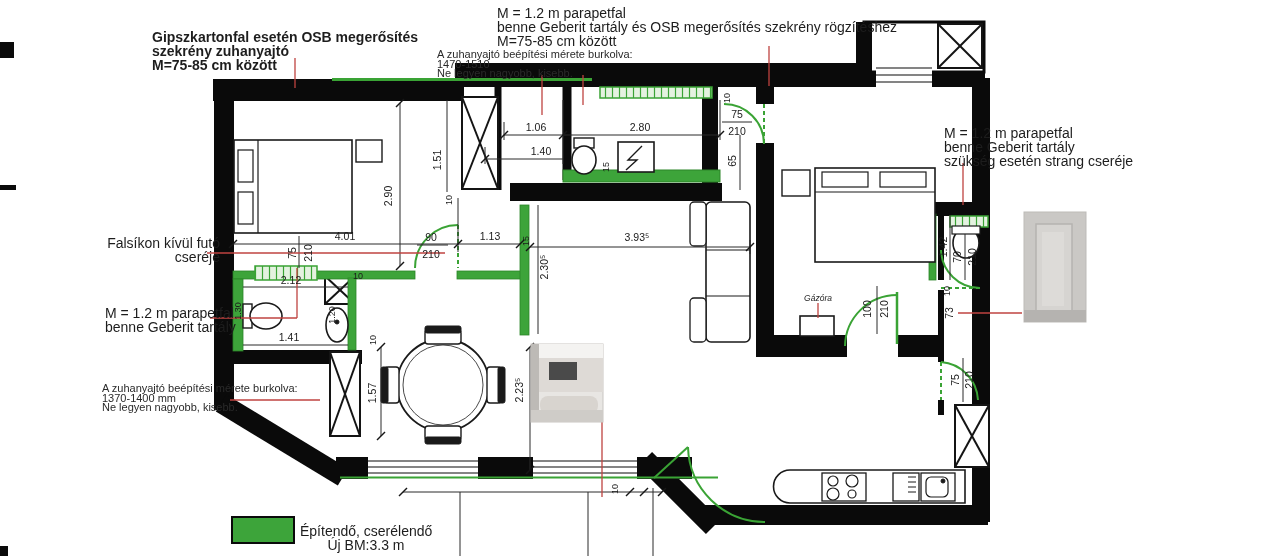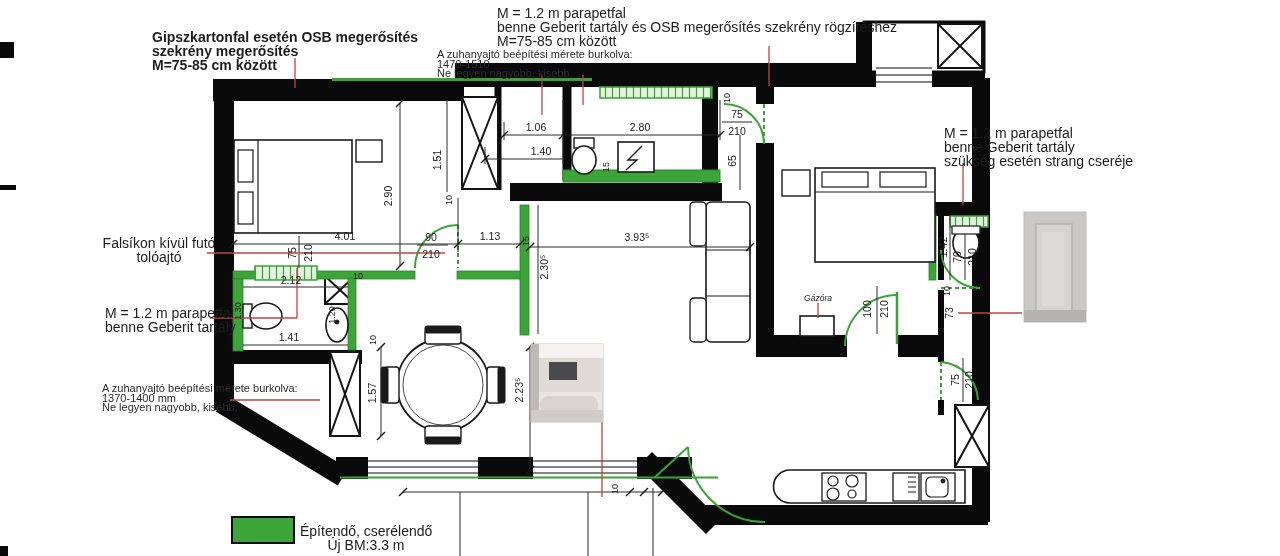--- a/index.html
+++ b/index.html
@@ -347,41 +347,41 @@
     <text class="dim" x="869" y="311" text-anchor="middle" transform="rotate(-90 869 309)">100</text>
     <text class="dim" x="886" y="311" text-anchor="middle" transform="rotate(-90 886 309)">210</text>
     <text class="dim" x="957" y="382" text-anchor="middle" transform="rotate(-90 957 380)">75</text>
     <text class="dim" x="971" y="382" text-anchor="middle" transform="rotate(-90 971 380)">210</text>
     <text class="dimsmall" x="616" y="491" text-anchor="middle" transform="rotate(-90 616 489)">10</text>
   </g>
 </svg>
 
   <div class="ann" style="left:152px;top:30px;font-weight:bold;">
     <div>Gipszkartonfal esetén OSB megerősítés</div>
-    <div>szekrény megerősítés</div>
+    <div>szekrény zuhanyajtó</div>
     <div>M=75-85 cm között</div>
   </div>
   <div class="ann" style="left:497px;top:6px;">
     <div>M = 1.2 m parapetfal</div>
     <div>benne Geberit tartály és OSB megerősítés szekrény rögzítéshez</div>
     <div>M=75-85 cm között</div>
   </div>
   <div class="ann small" style="left:437px;top:50px;">
     <div>A zuhanyajtó beépítési mérete burkolva:</div>
     <div>1470-1510</div>
     <div>Ne legyen nagyobb, kisebb.</div>
   </div>
   <div class="ann" style="left:944px;top:126px;">
     <div>M = 1.2 m parapetfal</div>
     <div>benne Geberit tartály</div>
     <div>szükség esetén strang cseréje</div>
   </div>
-  <div class="ann center" style="left:98px;top:236px;width:122px;">
+  <div class="ann center" style="left:98px;top:236px;width:122px;text-align:right;">
     <div>Falsíkon kívül futó</div>
-    <div>tolóajtó</div>
+    <div>cseréje</div>
   </div>
   <div class="ann" style="left:105px;top:306px;">
     <div>M = 1.2 m parapetfal</div>
     <div>benne Geberit tartály</div>
   </div>
   <div class="ann small" style="left:102px;top:384px;">
     <div>A zuhanyajtó beépítési mérete burkolva:</div>
     <div>1370-1400 mm</div>
     <div>Ne legyen nagyobb, kisebb.</div>
   </div>

